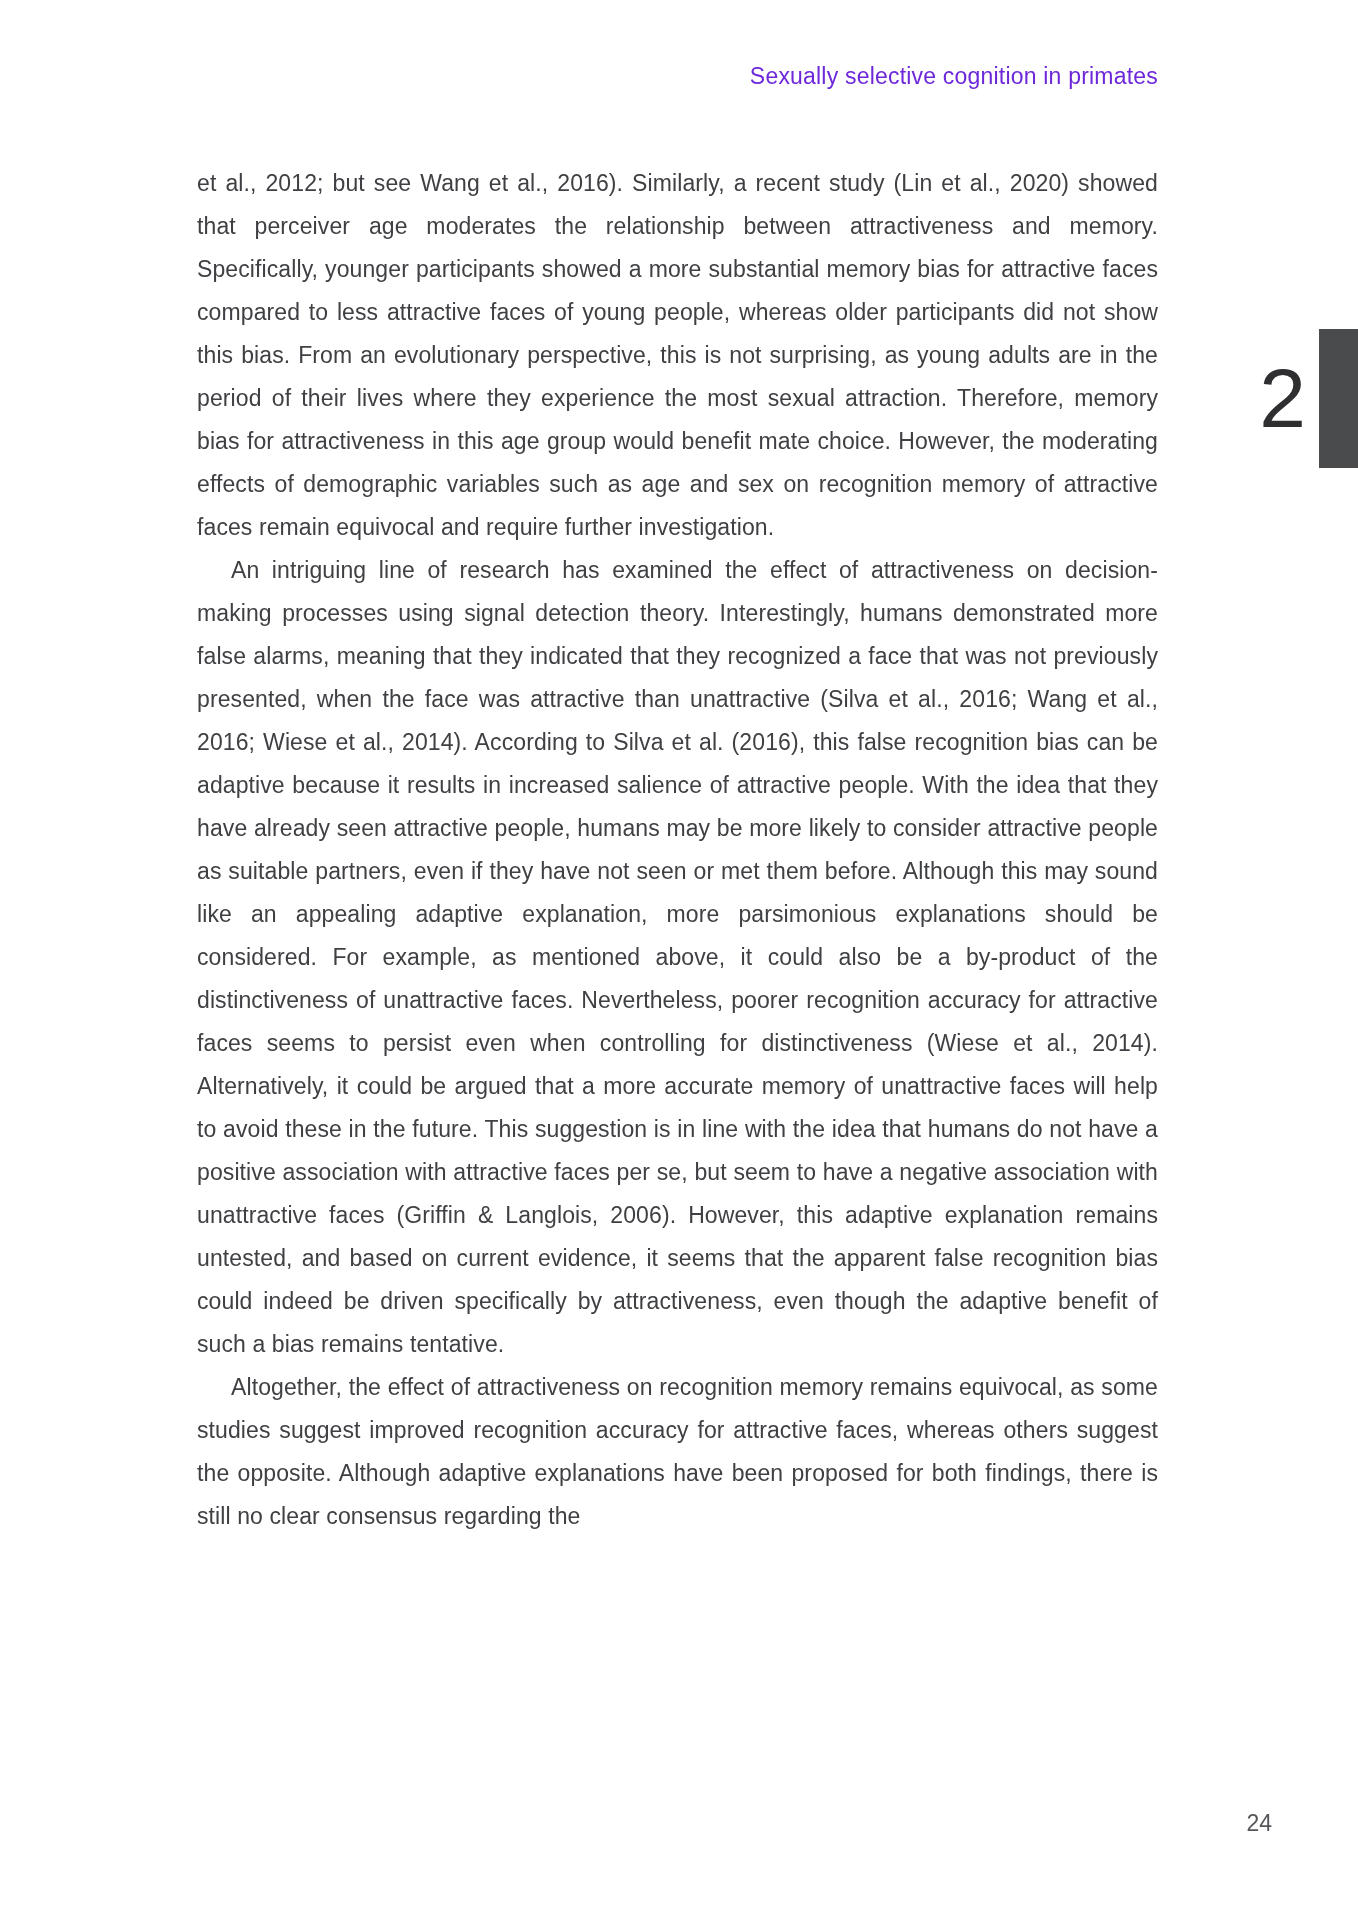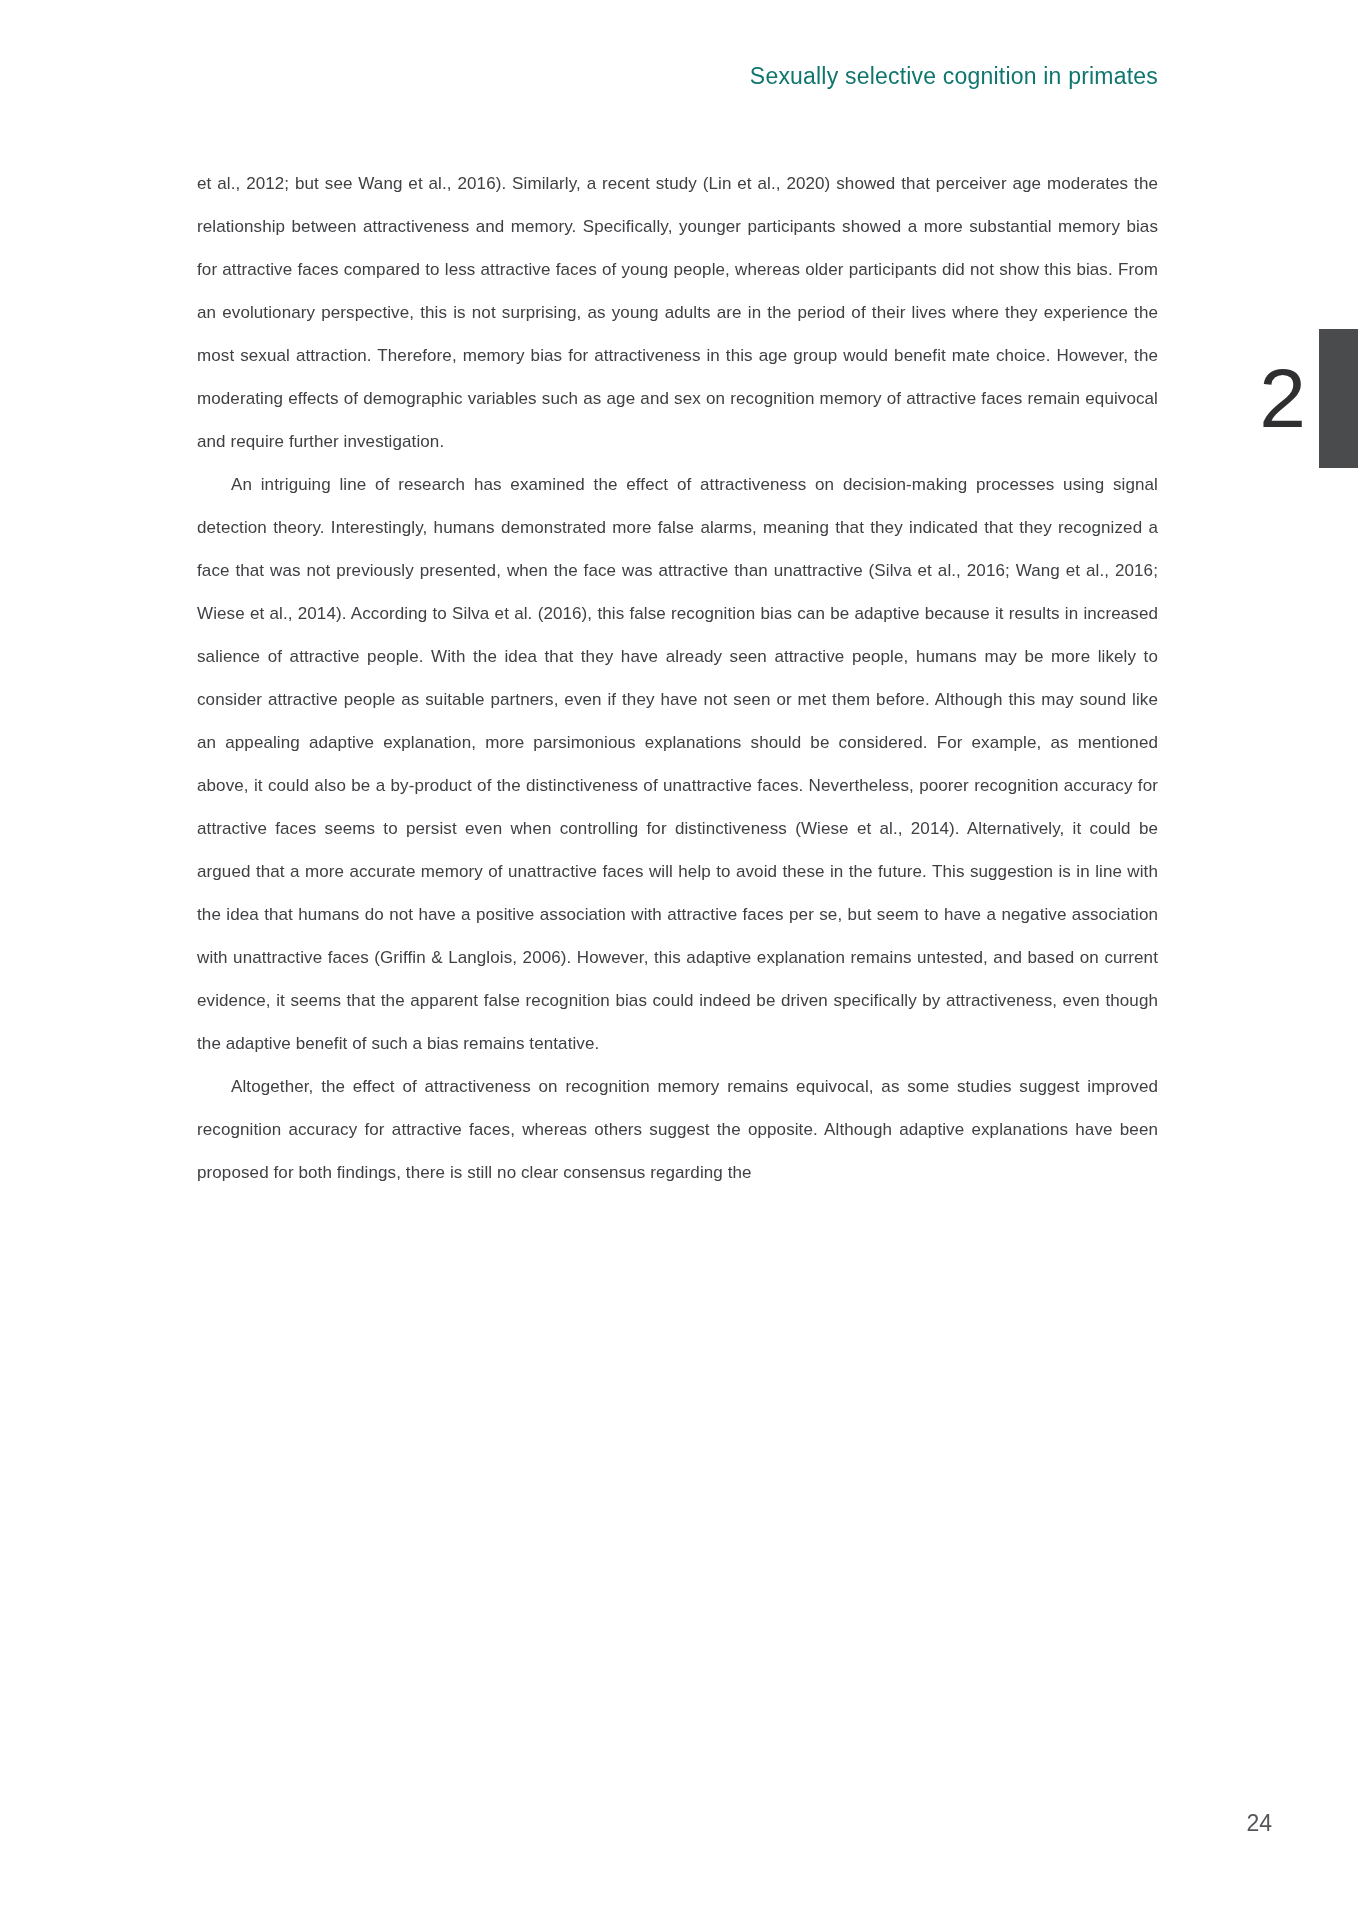--- a/index.html
+++ b/index.html
@@ -11,33 +11,33 @@
     position: relative;
     font-family: "Liberation Sans", sans-serif;
     overflow: hidden;
   }
   .running-header {
     position: absolute;
     top: 62px;
     right: 200px;
     font-size: 23px;
     line-height: 28px;
-    color: #0f766e;
+    color: #6d28d9;
     letter-spacing: 0.2px;
     white-space: nowrap;
   }
   .text-column {
     position: absolute;
     left: 197px;
     top: 162px;
     width: 961px;
   }
   .text-column p {
     margin: 0;
-    font-size: 17px;
+    font-size: 23px;
     line-height: 43px;
     color: #3f4043;
     text-align: justify;
     letter-spacing: 0.1px;
   }
   .text-column p.indented { text-indent: 34px; }
   .chapter-tab {
     position: absolute;
     top: 329px;
     right: 0;

